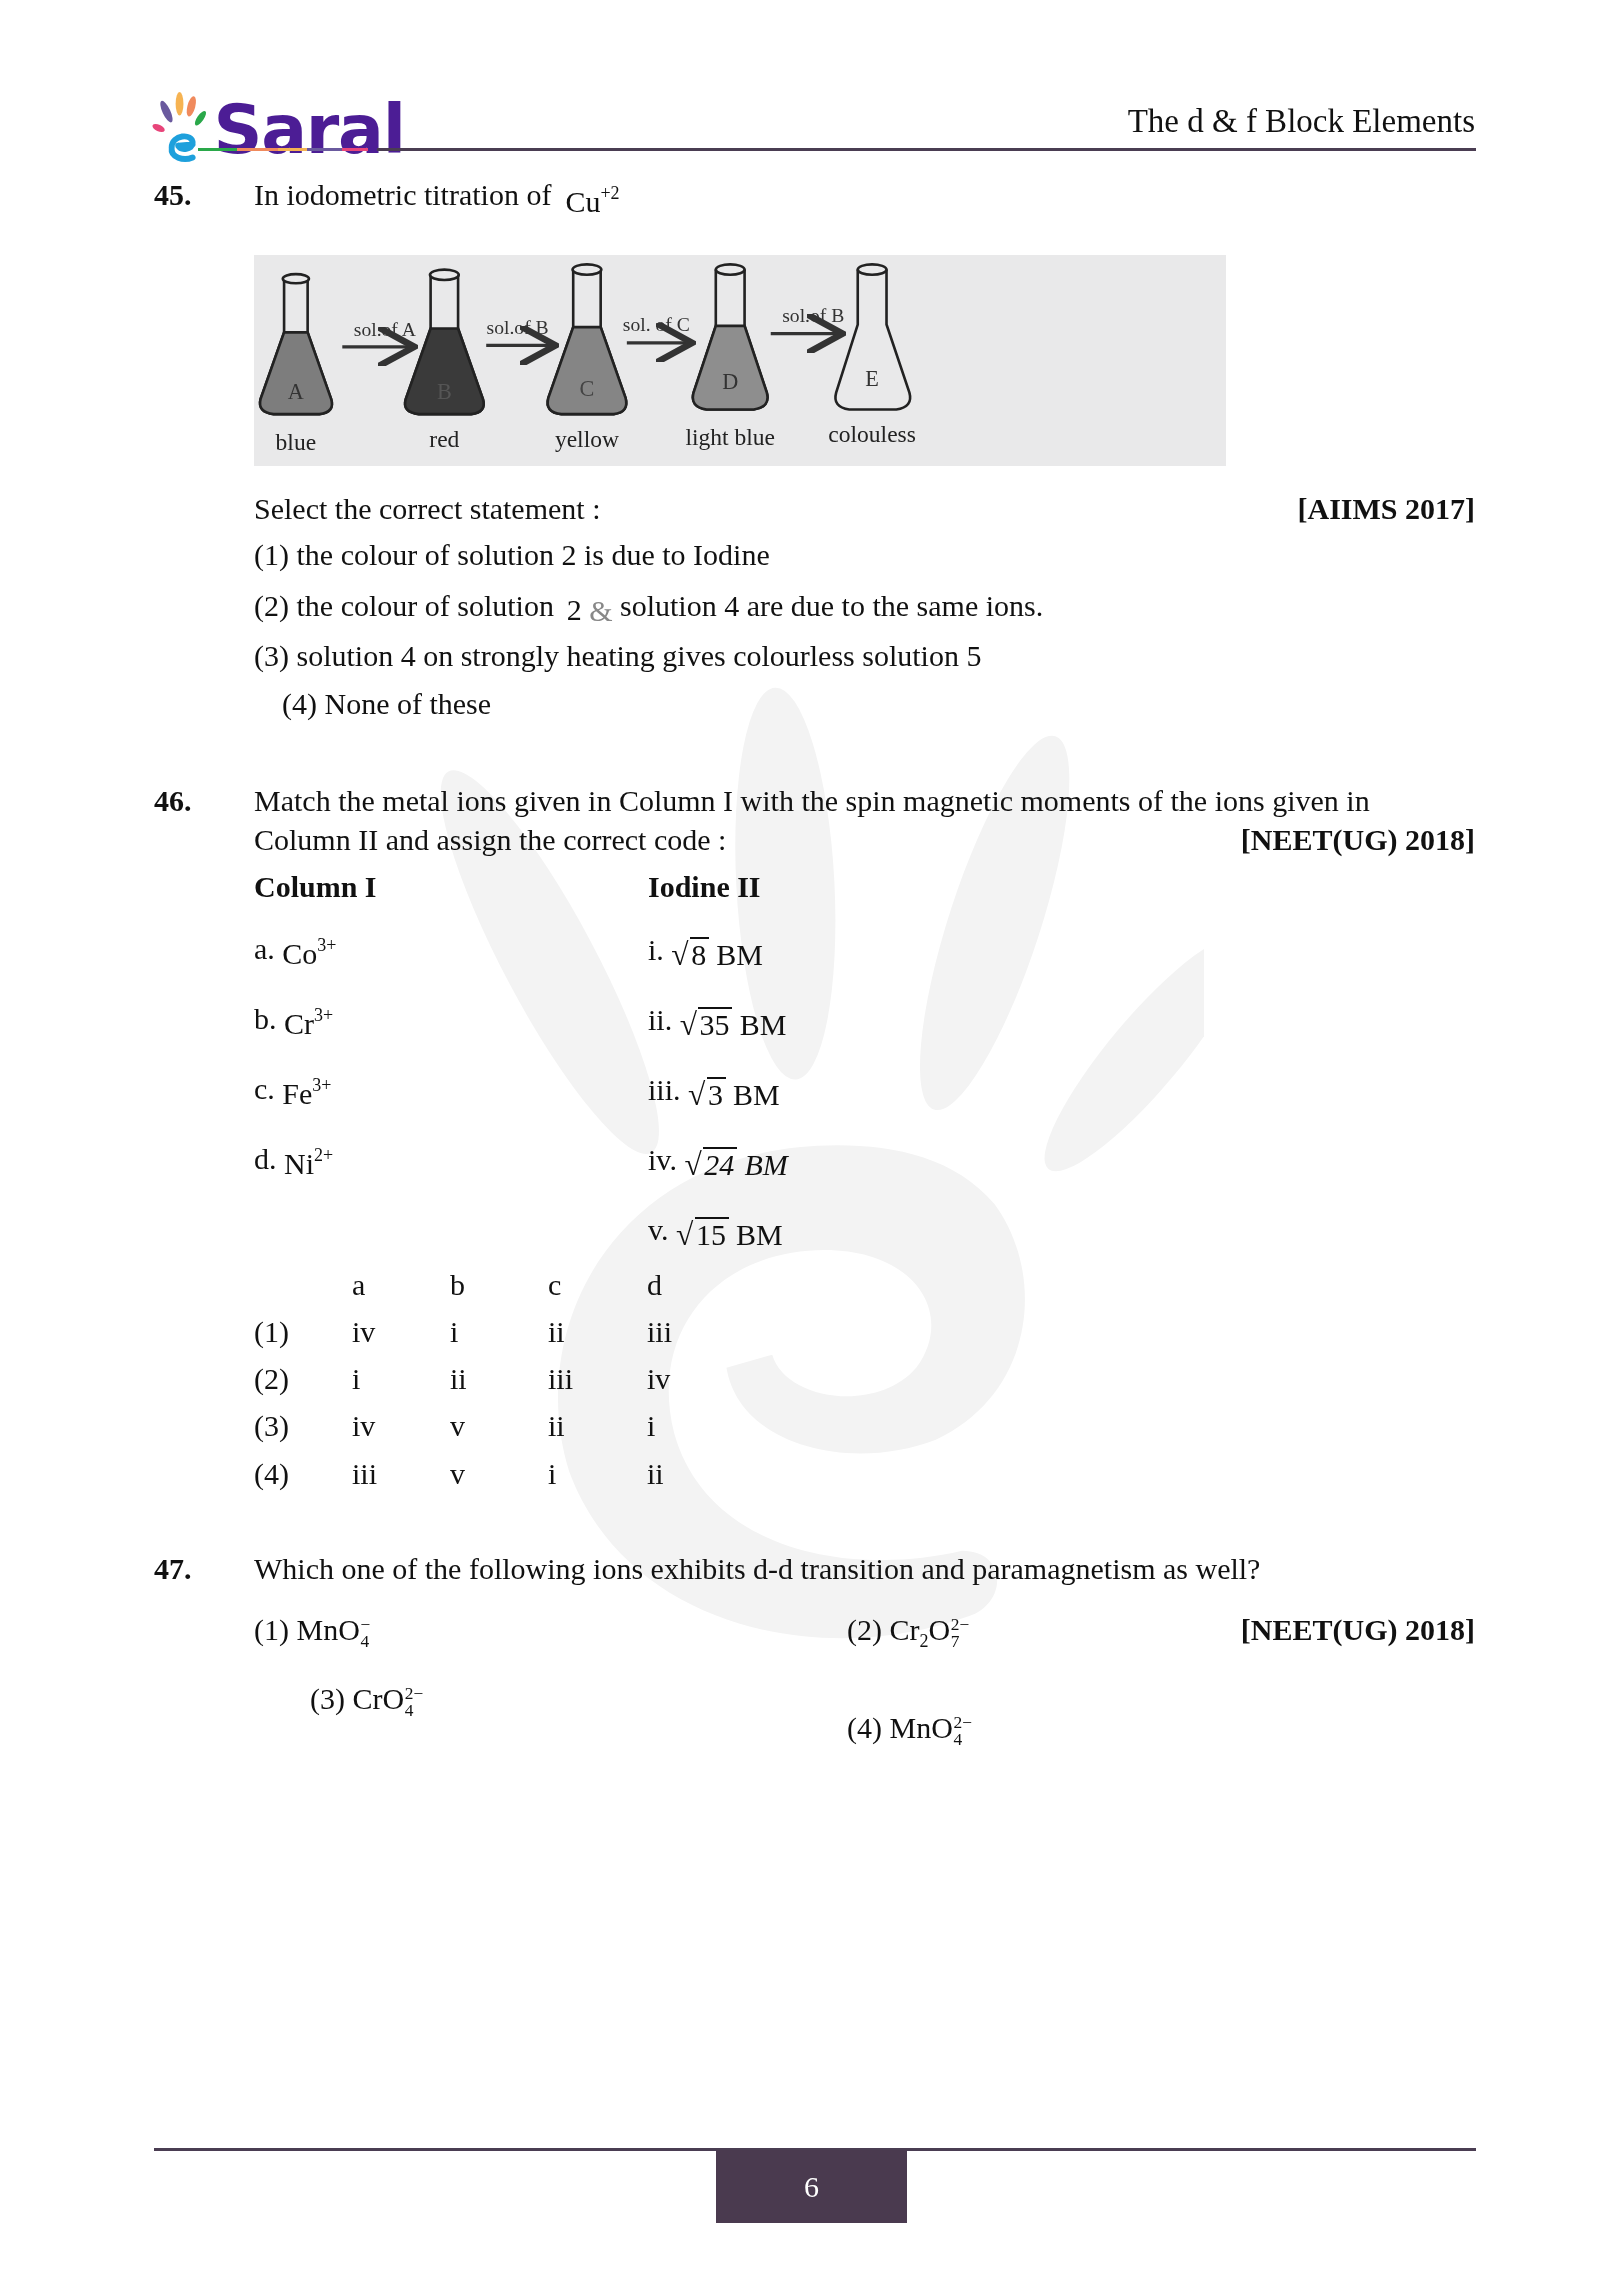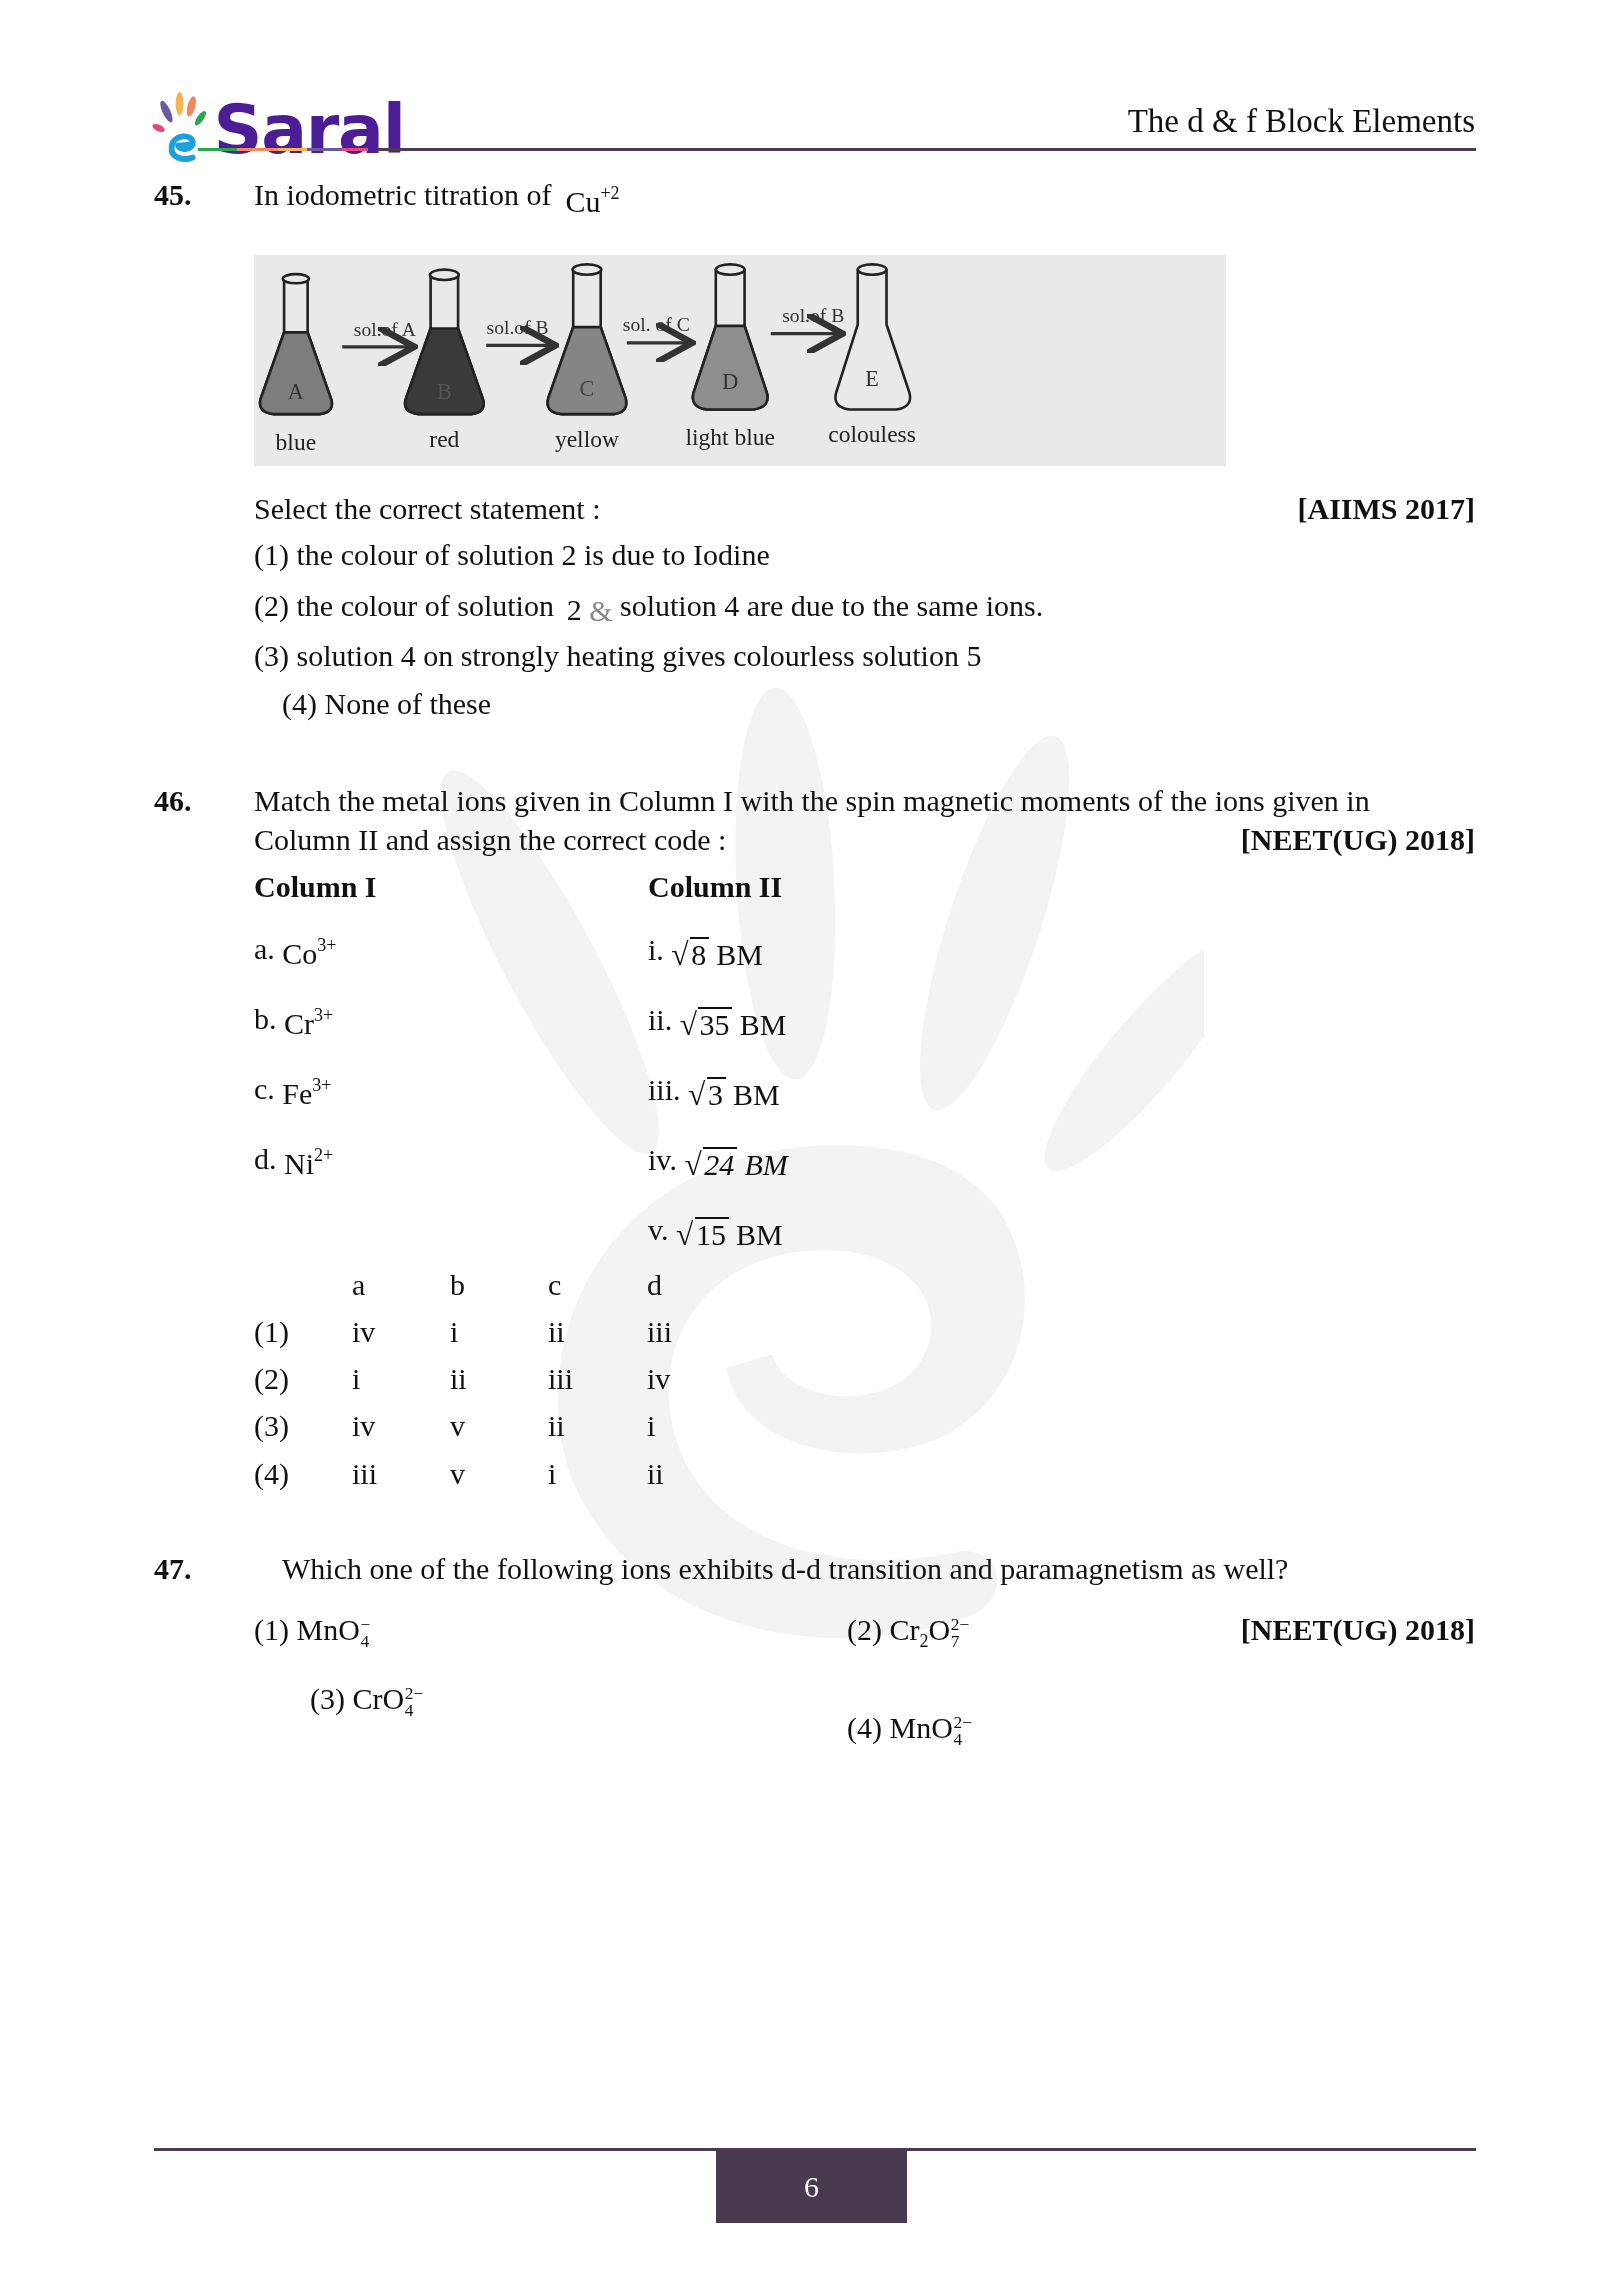--- a/index.html
+++ b/index.html
@@ -167,21 +167,21 @@
     <span>(4)</span>
     <span>None of these</span>
   </div>
 
   <div class="abs qnum" style="left:154px;top:784px;">46.</div>
   <div class="abs txt" style="left:254px;top:784px;">Match the metal ions given in Column I with the spin magnetic moments of the ions given in</div>
   <div class="abs txt" style="left:254px;top:823px;">Column II and assign the correct code :</div>
   <div class="abs txt bold" style="right:147px;top:823px;">[NEET(UG) 2018]</div>
 
   <div class="abs txt bold" style="left:254px;top:870px;">Column I</div>
-  <div class="abs txt bold" style="left:648px;top:870px;">Column II</div>
+  <div class="abs txt bold" style="left:648px;top:870px;">Iodine II</div>
 
   <div class="abs txt" style="left:254px;top:932px;">
     <span>a.</span>
     <span class="chem" style="position:relative;top:5.2px;"><span>Co</span><sup>3+</sup></span>
   </div>
   <div class="abs txt" style="left:254px;top:1002px;">
     <span>b.</span>
     <span class="chem" style="position:relative;top:5.2px;"><span>Cr</span><sup>3+</sup></span>
   </div>
   <div class="abs txt" style="left:254px;top:1072px;">
@@ -244,21 +244,21 @@
     <div>
       <span class="code-cell" style="left:254px;top:1457px;">(4)</span>
       <span class="code-cell" style="left:352px;top:1457px;">iii</span>
       <span class="code-cell" style="left:450px;top:1457px;">v</span>
       <span class="code-cell" style="left:548px;top:1457px;">i</span>
       <span class="code-cell" style="left:647px;top:1457px;">ii</span>
     </div>
   </div>
 
   <div class="abs qnum" style="left:154px;top:1552px;">47.</div>
-  <div class="abs txt" style="left:254px;top:1552px;margin-left:28px;">Which one of the following ions exhibits d-d transition and paramagnetism as well?</div>
+  <div class="abs txt" style="left:254px;top:1552px;">Which one of the following ions exhibits d-d transition and paramagnetism as well?</div>
   <div class="abs txt bold" style="right:147px;top:1613px;">[NEET(UG) 2018]</div>
 
   <div class="abs txt" style="left:254px;top:1613px;">
     <span>(1)</span>
     <span><span>MnO</span><span class="stack"><span>−</span><span>4</span></span></span>
   </div>
   <div class="abs txt" style="left:847px;top:1613px;">
     <span>(2)</span>
     <span><span>Cr</span><sub>2</sub><span>O</span><span class="stack"><span>2−</span><span>7</span></span></span>
   </div>

